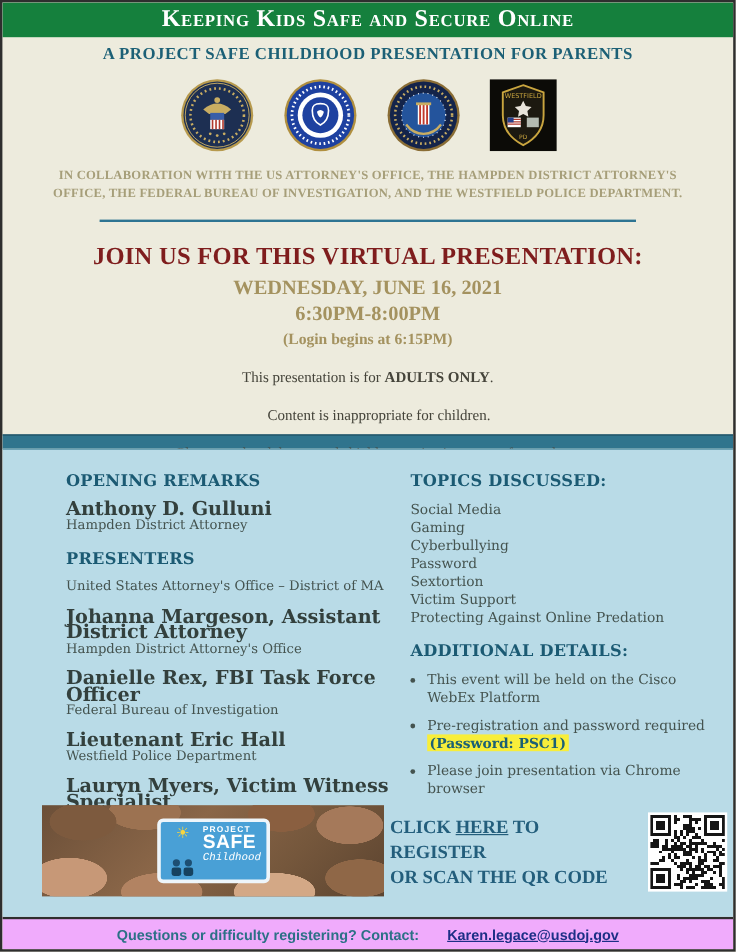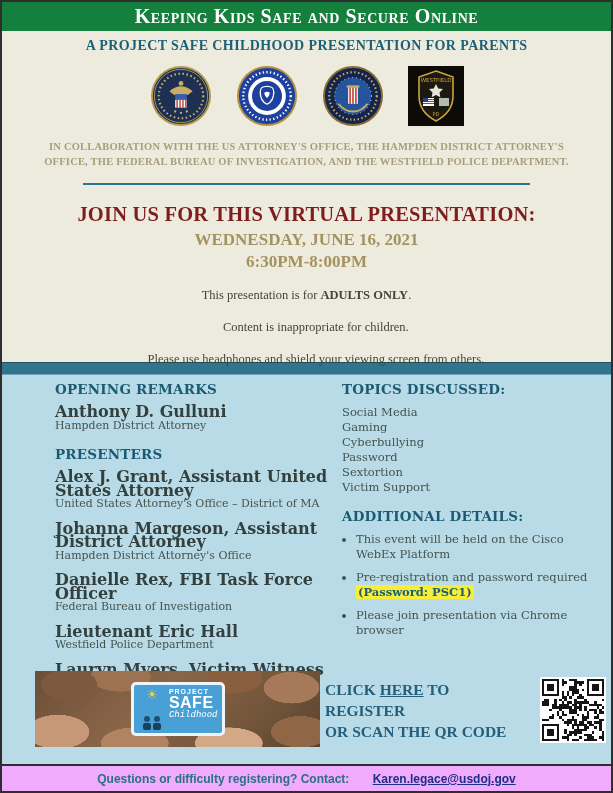--- a/index.html
+++ b/index.html
@@ -25,21 +25,21 @@
   .ev-time { margin-top:2px; color:#A4925F; font-weight:700; font-size:17px; }
   .ev-login { margin-top:3px; color:#A4925F; font-weight:700; font-size:13px; }
 
   .notice { margin-top:15px; color:#45443A; font-size:12.5px; line-height:16px; white-space:pre-wrap; }
   .notice b { font-weight:700; }
 
   .teal-band { height:12px; background:#30748D; border-top:1px solid #1f4f60; }
 
   
   .panel { height:390px; background:#B9DBE7; position:relative; font-family:"DejaVu Serif", serif; border-top:1px solid #6fa3b5; }
-  .cols { display:flex; padding:6px 0 0 53px; }
+  .cols { display:flex; padding:18px 0 0 53px; }
   .col-left { width:278px; }
   .col-right { width:250px; margin-left:9px; }
   .panel h3 { color:#1B5A73; font-size:13.5px; font-weight:700; letter-spacing:.2px; margin-bottom:8px; }
   .person { margin-bottom:11px; }
   .pname { color:#33403D; font-weight:700; font-size:16px; line-height:13.5px; }
   .porg  { color:#44534F; font-size:11px; line-height:13.5px; }
   .presenters-h { margin-top:14px; }
   .topic { color:#44534F; font-size:11.5px; line-height:15px; }
   .details-h { margin-top:13px; }
   .bullets { margin-left:14px; }
@@ -141,40 +141,40 @@
         <text x="28" y="50" text-anchor="middle" font-size="5" fill="#c9a53f" font-family="DejaVu Sans, sans-serif">PD</text>
       </svg>
     </div>
 
     <div class="collab">IN COLLABORATION WITH THE US ATTORNEY'S OFFICE, THE HAMPDEN DISTRICT ATTORNEY'S OFFICE, THE FEDERAL BUREAU OF INVESTIGATION, AND THE WESTFIELD POLICE DEPARTMENT.</div>
     <div class="divider"></div>
 
     <div class="join">JOIN US FOR THIS VIRTUAL PRESENTATION:</div>
     <div class="ev-date">WEDNESDAY, JUNE 16, 2021</div>
     <div class="ev-time">6:30PM-8:00PM</div>
+    <div class="ev-login">(Login begins at 6:15PM)</div>
 
     <div class="notice"><span>This presentation is for </span><b>ADULTS ONLY</b><span>.</span><br>
       <span>Content is inappropriate for children.</span><br>
       <span>Please use headphones and shield your viewing screen from others.</span>
     </div>
   </div>
 
   <div class="teal-band"></div>
 
   <div class="panel">
     <div class="cols">
       <div class="col-left">
         <h3>OPENING REMARKS</h3>
         <div class="person">
           <div class="pname">Anthony D. Gulluni</div>
           <div class="porg">Hampden District Attorney</div>
         </div>
         <h3 class="presenters-h">PRESENTERS</h3>
         <div class="person">
-          <div class="pname">Alex J. Grant, Assistant United States Attorney</div>
           <div class="porg">United States Attorney's Office – District of MA</div>
         </div>
         <div class="person">
           <div class="pname">Johanna Margeson, Assistant District Attorney</div>
           <div class="porg">Hampden District Attorney's Office</div>
         </div>
         <div class="person">
           <div class="pname">Danielle Rex, FBI Task Force Officer</div>
           <div class="porg">Federal Bureau of Investigation</div>
         </div>
@@ -189,20 +189,21 @@
       </div>
 
       <div class="col-right">
         <h3>TOPICS DISCUSSED:</h3>
         <div class="topic">Social Media</div>
         <div class="topic">Gaming</div>
         <div class="topic">Cyberbullying</div>
         <div class="topic">Password</div>
         <div class="topic">Sextortion</div>
         <div class="topic">Victim Support</div>
+        <div class="topic">Protecting Against Online Predation</div>
 
         <h3 class="details-h">ADDITIONAL DETAILS:</h3>
         <ul class="bullets">
           <li><span>This event will be held on the Cisco WebEx Platform</span></li>
           <li><span>Pre-registration and password required
 </span><span class="hl">(Password: PSC1)</span></li>
           <li><span>Please join presentation via Chrome browser</span></li>
         </ul>
       </div>
     </div>

